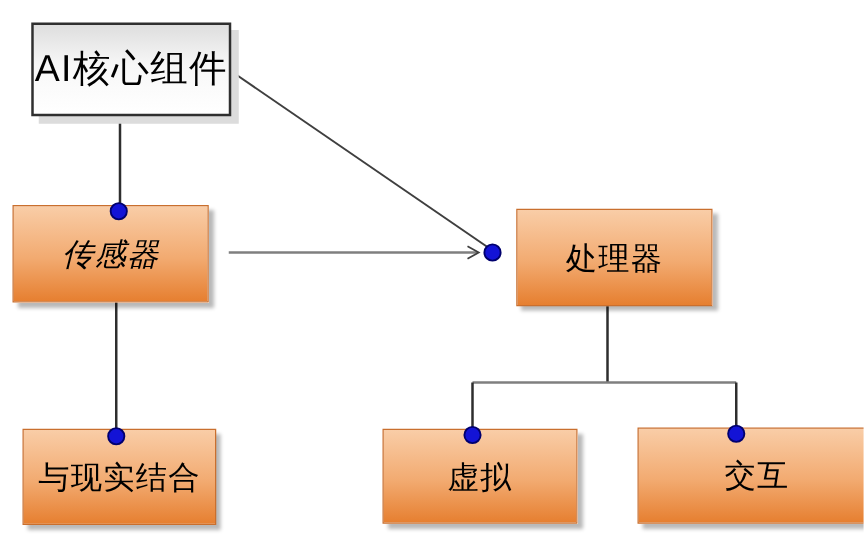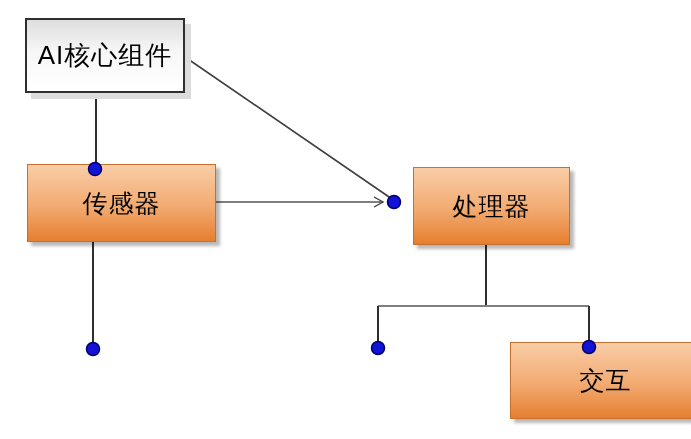--- a/index.html
+++ b/index.html
@@ -44,26 +44,26 @@
     border: 1.5px solid var(--node-border, #c96f2e);
     box-shadow: 4px 4px 3px rgba(0,0,0,0.28);
   }
   .node-root {
     background: linear-gradient(180deg,
       var(--root-grad-top, #dedede) 0%,
       #f7f7f7 45%,
       var(--root-grad-bottom, #ffffff) 100%);
     border: 2px solid var(--root-border, #2f2f2f);
     box-shadow: 6px 6px 0 #dcdcdc;
-    font-size: 26px;
+    font-size: 30px;
   }
 
   
   #node-ai        { left: 25px;  top: 18px;  width: 160px; height: 75px; }
-  #node-sensor    { left: 27px;  top: 164px; width: 189px; height: 78px; }
+  #node-sensor    { left: 10px;  top: 164px; width: 157px; height: 78px; font-style: italic; }
   #node-processor { left: 413px; top: 167px; width: 157px; height: 78px; }
   #node-reality   { left: 18px;  top: 343px; width: 155px; height: 77px; }
   #node-virtual   { left: 306px; top: 343px; width: 156px; height: 76px; }
   #node-interact  { left: 510px; top: 342px; width: 191px; height: 77px; }
 
   .edge-dark  { stroke: var(--line-dark, #2e2e2e); stroke-width: 2;   fill: none; }
   .edge-mid   { stroke: var(--line-mid,  #3f3f3f); stroke-width: 1.6; fill: none; }
   .edge-gray  { stroke: var(--line-gray, #7f7f7f); stroke-width: 2;   fill: none; }
   .arrow-head { stroke: var(--line-mid,  #3f3f3f); stroke-width: 1.4; fill: none; }
   .conn-dot   { fill: var(--dot-fill, #1313d6); stroke: var(--dot-ring, #00006e); stroke-width: 1.5; }
@@ -96,21 +96,27 @@
     </div>
 
     <div class="node node-orange" id="node-sensor">
       <span>传感器</span>
     </div>
 
     <div class="node node-orange" id="node-processor">
       <span>处理器</span>
     </div>
 
+    <div class="node node-orange" id="node-reality">
+      <span>与现实结合</span>
+    </div>
 
+    <div class="node node-orange" id="node-virtual">
+      <span>虚拟</span>
+    </div>
 
     <div class="node node-orange" id="node-interact">
       <span>交互</span>
     </div>
   </div>
 
   <svg class="dot-layer" viewBox="0 0 691 439">
     <circle class="conn-dot" cx="95" cy="169" r="6.5"></circle>
     <circle class="conn-dot" cx="394" cy="202" r="6.5"></circle>
     <circle class="conn-dot" cx="93" cy="349" r="6.5"></circle>

